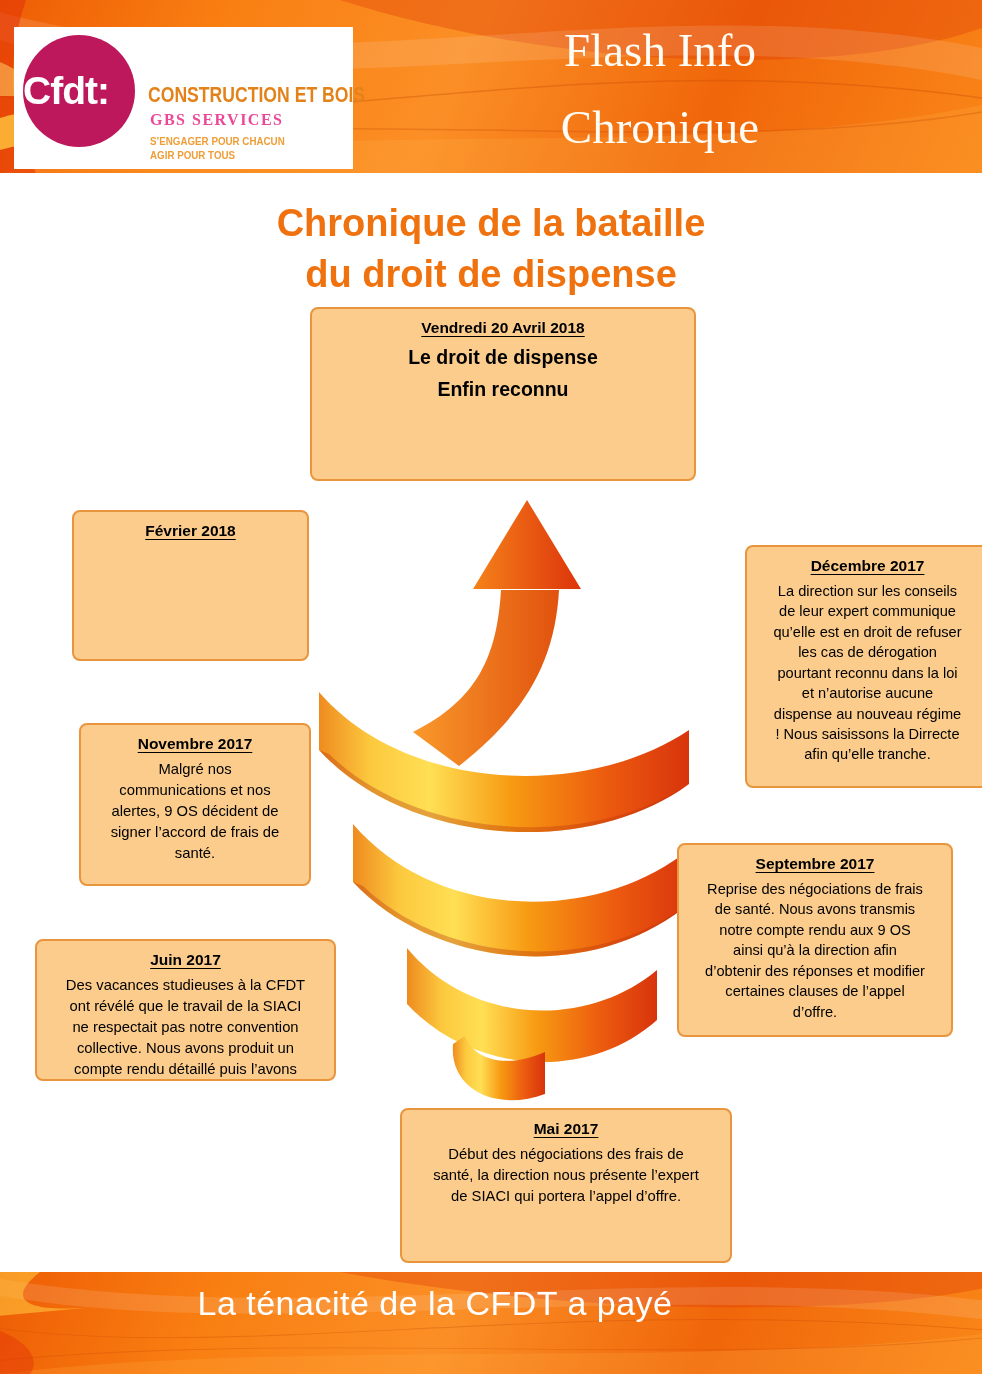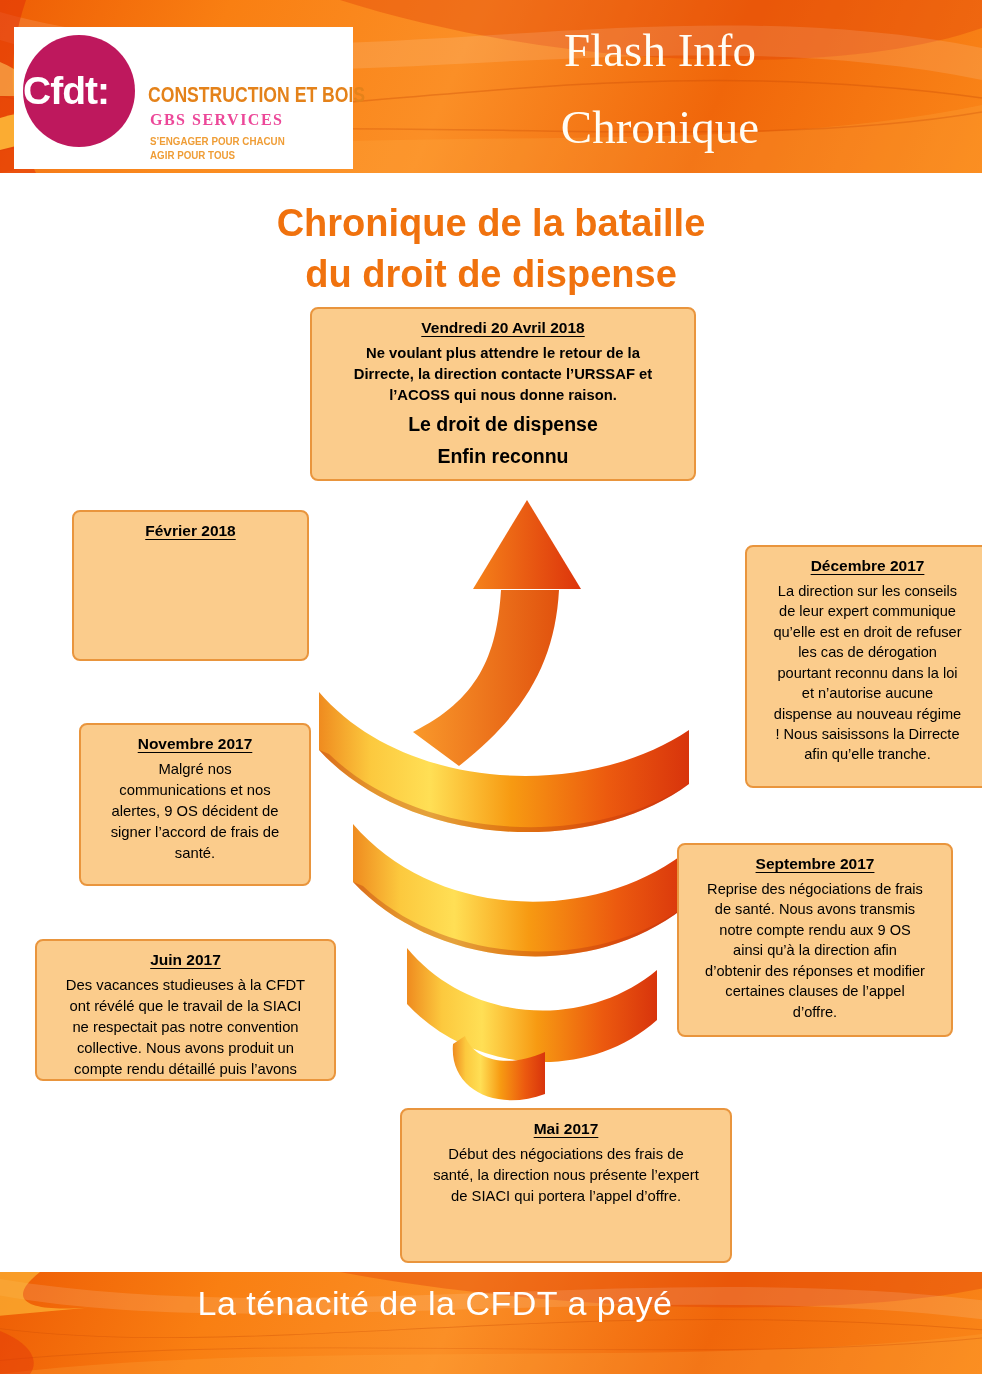--- a/index.html
+++ b/index.html
@@ -148,21 +148,20 @@
   <path d="M 58,332 C 140,428 300,434 396,356 L 396,410 C 300,492 140,478 58,390 Z" fill="url(#ribbonGrad)"></path>
   <path d="M 58,390 C 140,478 300,492 396,410 C 300,484 150,472 68,394 Z" fill="#b5300e" opacity="0.35"></path>
 
   <path d="M 112,456 C 175,532 290,538 362,478 L 362,528 C 290,592 175,580 112,512 Z" fill="url(#ribbonGrad)"></path>
 
   <path d="M 158,552 C 154,598 202,620 250,602 L 250,560 C 214,576 180,570 170,544 Z" fill="url(#ribbonGrad)"></path>
 </svg>
 
 <div id="box-avril" class="tbox">
   <div class="btitle">Vendredi 20 Avril 2018</div>
-  <div class="bbody bold">Ne voulant plus attendre le retour de la Dirrecte, la direction contacte l’URSSAF et l’ACOSS qui nous donne raison.</div>
   <div class="bhighlight">Le droit de dispense</div>
   <div class="bhighlight">Enfin reconnu</div>
 </div>
 
 <div id="box-fevrier" class="tbox">
   <div class="btitle">Février 2018</div>
 </div>
 
 <div id="box-decembre" class="tbox">
   <div class="btitle">Décembre 2017</div>

